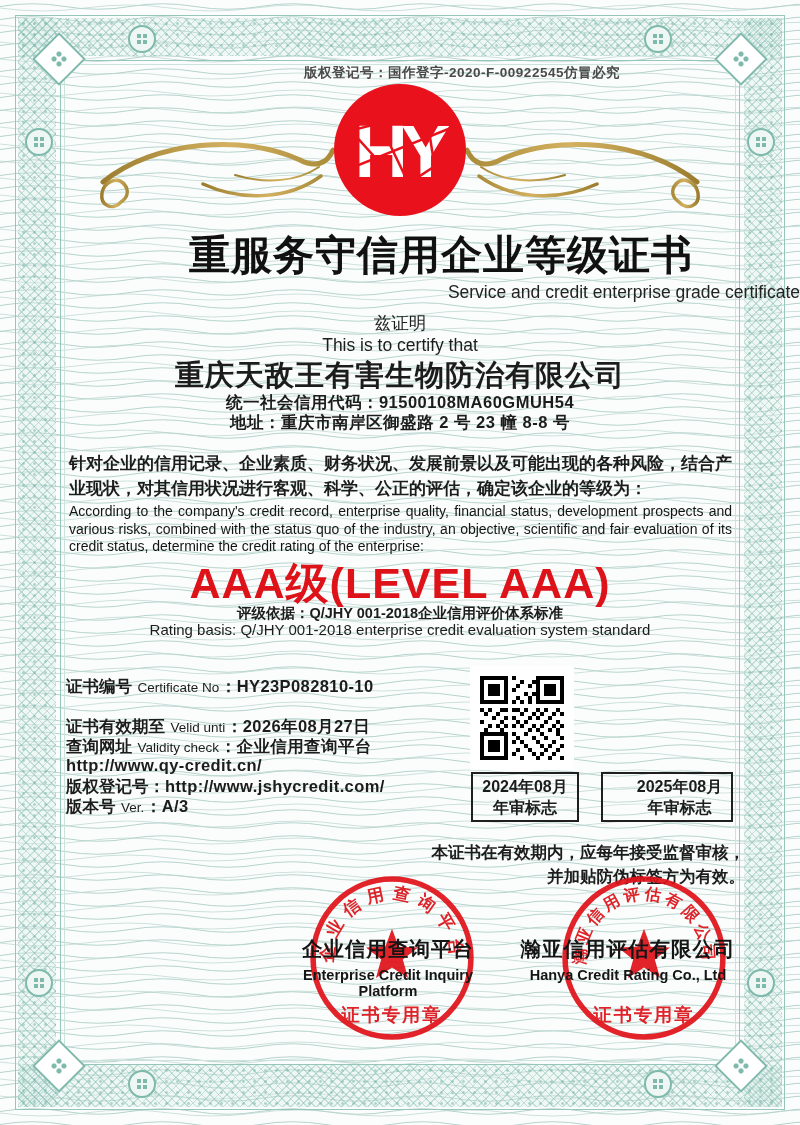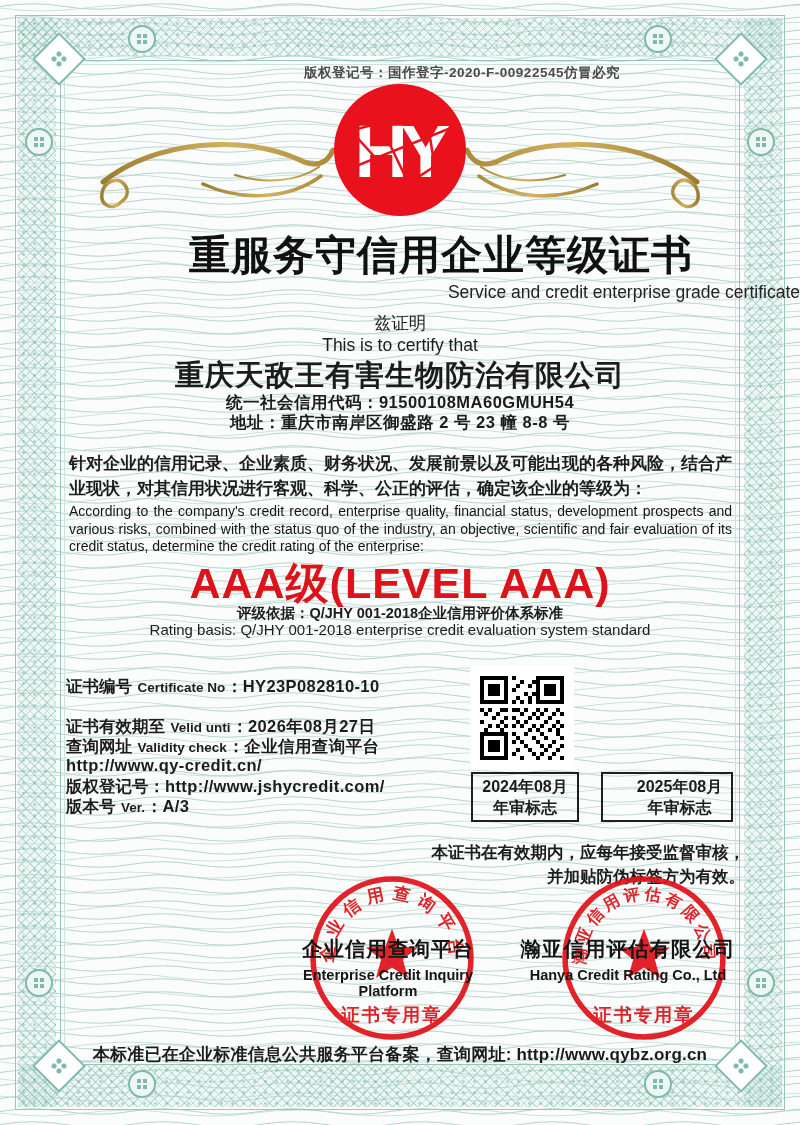--- a/index.html
+++ b/index.html
@@ -43,21 +43,21 @@
   .code{top:392px;font-size:16.5px;font-weight:600;letter-spacing:.5px;z-index:2;}
   .address{top:412px;font-size:16.5px;font-weight:600;letter-spacing:.5px;z-index:2;}
   .stmt{left:69px;top:451px;width:663px;z-index:2;}
   .stmt-cn{font-size:17px;line-height:25px;font-weight:600;text-align:justify;}
   .stmt-en{margin-top:2px;font-size:14px;line-height:17.5px;color:#141414;text-align:justify;}
   .level{top:555px;font-size:43px;font-weight:800;color:#de1219;letter-spacing:1px;z-index:2;}
   .basis-cn{top:604px;font-size:14.5px;font-weight:600;z-index:2;text-align:center;}
   .basis-en{top:621px;font-size:15px;z-index:2;}
   .drow{position:absolute;left:66px;white-space:nowrap;z-index:2;}
   .dcn{font-size:16.5px;font-weight:600;}
-  .den{font-size:13.5px;font-weight:700;padding:0 1px;text-align:right;}
+  .den{font-size:13.5px;font-weight:400;padding:0 1px;text-align:right;}
   .dval{font-size:16.5px;font-weight:600;letter-spacing:.4px;}
   .qr{left:470px;top:666px;z-index:2;}
   .qr-note{left:584px;top:664px;width:172px;font-size:16px;line-height:25.5px;font-weight:600;text-align:justify;z-index:2;}
   .ybox{position:absolute;top:772px;height:46px;border:2px solid #1f1f1f;z-index:2;
         display:flex;flex-direction:column;align-items:center;justify-content:center;
         font-size:16px;font-weight:600;line-height:21px;background:rgba(255,255,255,.15);}
   .ybox1{left:471px;width:104px;}
   .ybox2{left:601px;width:103px;padding-left:25px;}
   .audit-note{right:55px;top:841px;width:320px;text-align:right;font-size:16.5px;font-weight:600;line-height:23.5px;z-index:2;}
   .seal{position:absolute;z-index:3;opacity:.92;}
@@ -260,15 +260,14 @@
 
   <div class="org org-l">
     <div class="org-cn">企业信用查询平台</div>
     <div class="org-en">Enterprise Credit Inquiry Platform</div>
   </div>
   <div class="org org-r">
     <div class="org-cn">瀚亚信用评估有限公司</div>
     <div class="org-en">Hanya Credit Rating Co., Ltd</div>
   </div>
 
-  <div class="abs center footer">本标准已在企业标准信息公共服务平台备案，查询网址: http://www.qybz.org.cn</div>
 
 </div>
 
 </body></html>

